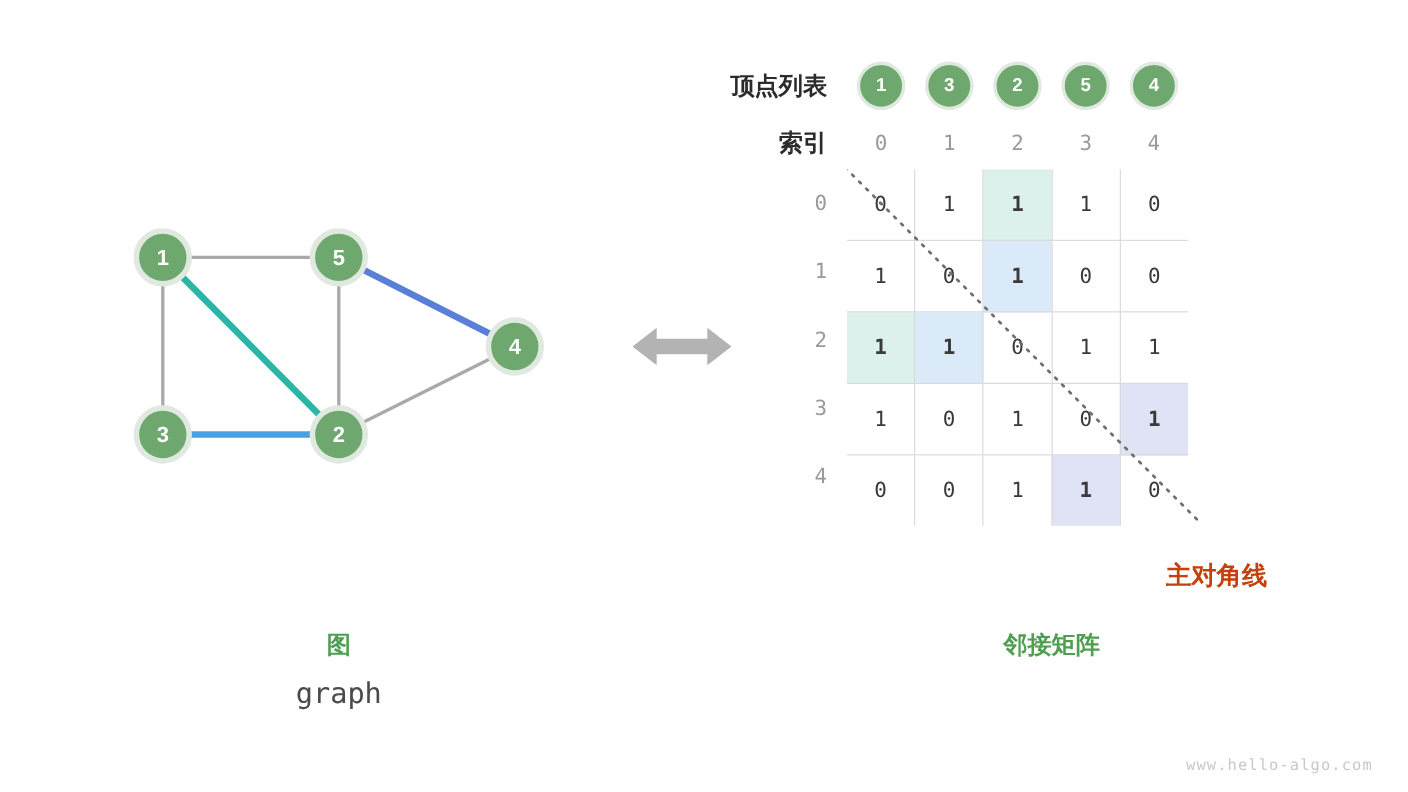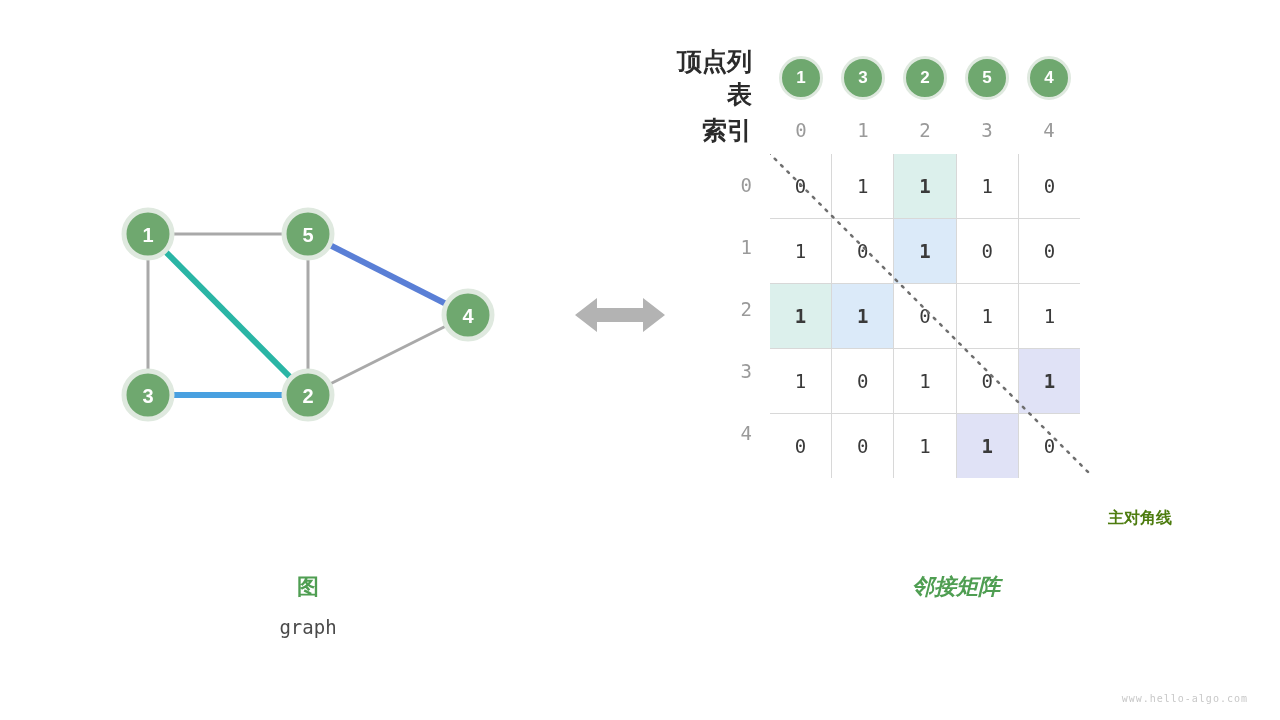--- a/index.html
+++ b/index.html
@@ -66,21 +66,21 @@
     padding-right: 18px;
     box-sizing: border-box;
     font-size: 19px;
     color: #5e5e5e;
     font-family: "DejaVu Sans Mono", monospace;
   }
   .row-head.bold {
     font-family: "Liberation Sans", sans-serif;
     font-weight: bold;
     color: #2b2b2b;
-    font-size: 25px;
+    font-size: 22px;
   }
   .cell {
     width: 62px;
     text-align: center;
     font-size: 19px;
     color: #3a3a3a;
     font-family: "DejaVu Sans Mono", monospace;
   }
 
   
@@ -165,51 +165,50 @@
     left: 110px;
     top: 0;
     pointer-events: none;
     z-index: 3;
   }
 
   .diag-caption {
     position: absolute;
     left: 1060px;
     top: 508px;
-    font-size: 16px;
-    font-weight: bold;
-    color: #4d7c0f;
-    margin-left: 48px;
+    font-size: 23px;
+    font-weight: bold;
+    color: #c2410c;
   }
 
   
   .caption {
     position: absolute;
     text-align: center;
   }
   .caption .cn {
     font-size: 22px;
     font-weight: bold;
     color: #4f9e52;
     margin-bottom: 14px;
   }
   .caption .en {
-    font-size: 19px;
+    font-size: 26px;
     color: #4a4a4a;
     font-family: "DejaVu Sans Mono", monospace;
   }
   #caption-graph { left: 178px; top: 572px; width: 260px; }
   #caption-graph .cn { color: #4f9e52; }
-  #caption-matrix { left: 826px; top: 572px; width: 260px; font-style: italic; }
+  #caption-matrix { left: 826px; top: 572px; width: 260px; }
 
   .watermark {
     position: absolute;
     right: 32px;
     bottom: 16px;
-    font-size: 10px;
+    font-size: 14px;
     color: #c8c8c8;
     font-family: "DejaVu Sans Mono", monospace;
     letter-spacing: 1px;
   }
 </style>
 </head>
 <body>
 
 <div class="stage">
 

